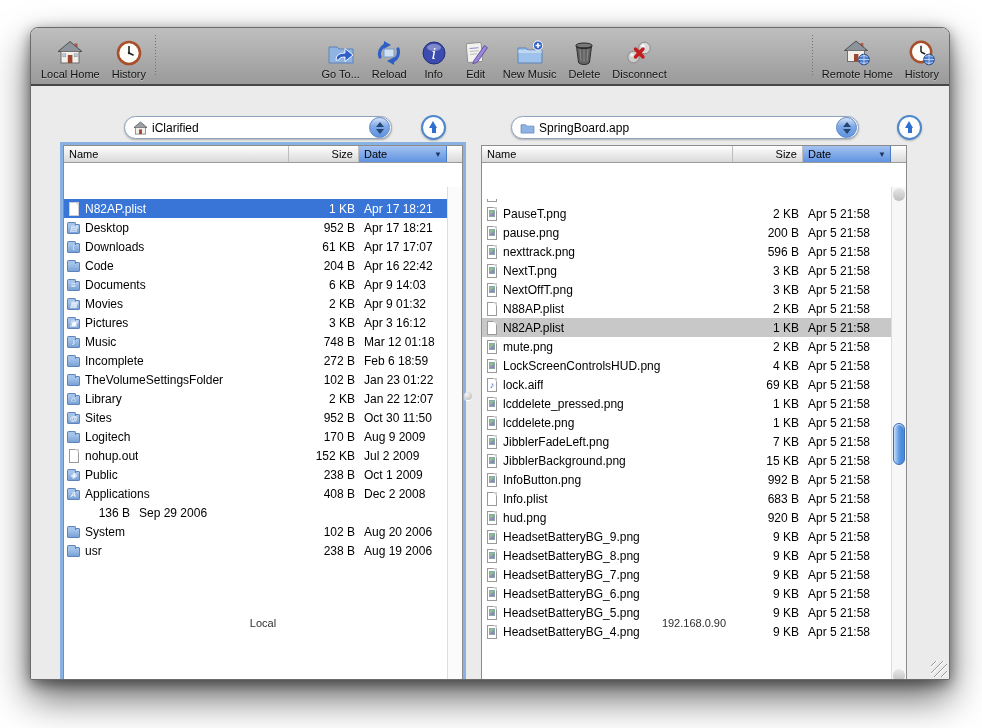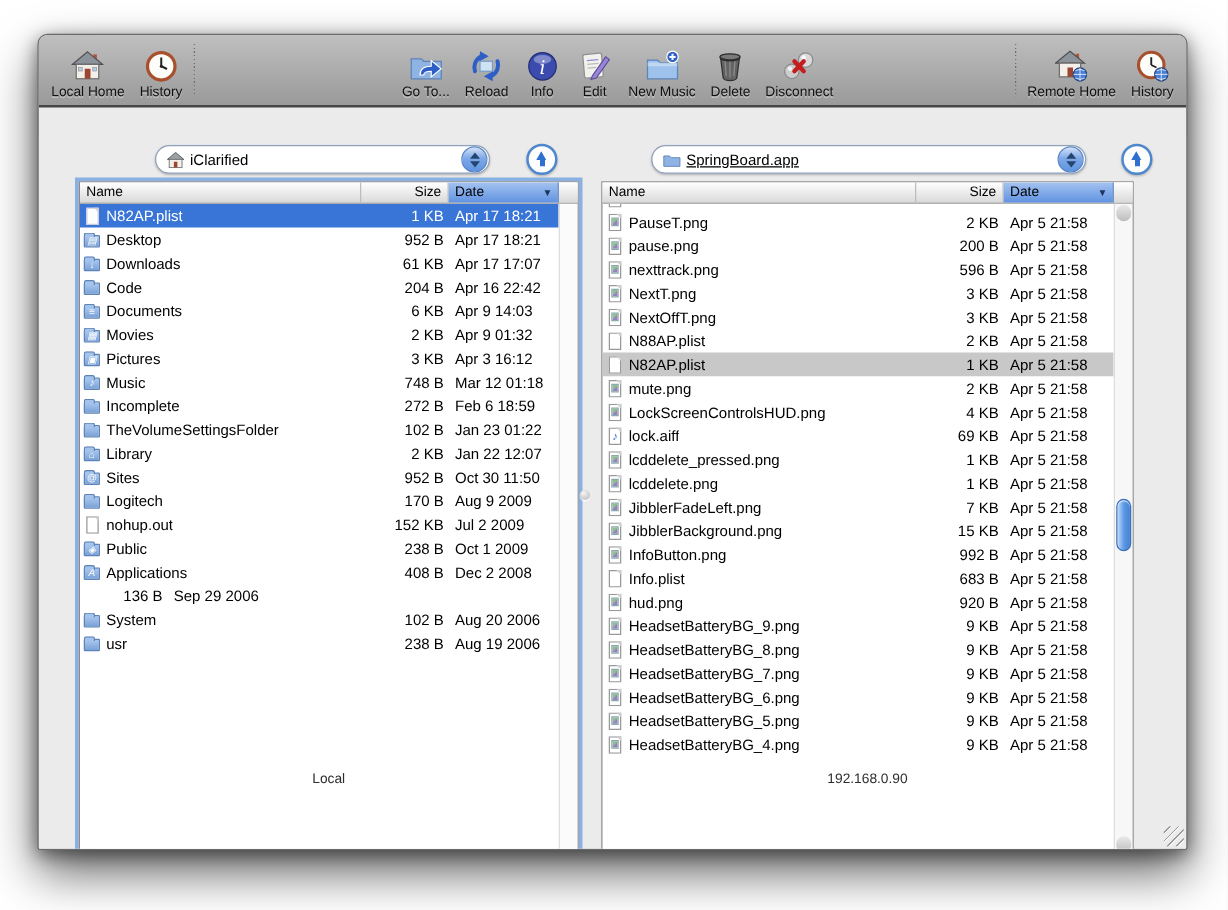--- a/index.html
+++ b/index.html
@@ -60,33 +60,33 @@
     border:2px solid #4d88cf;display:flex;align-items:center;justify-content:center;
     box-shadow:0 1px 2px rgba(0,0,0,.25);}
   .up-arrow{position:relative;width:13px;height:13px;}
   .up-arrow::before{content:"";position:absolute;left:2px;top:0;
     border-left:4.5px solid transparent;border-right:4.5px solid transparent;
     border-bottom:7px solid #2e6fd0;}
   .up-arrow::after{content:"";position:absolute;left:4.5px;top:6px;width:4px;height:6px;background:#2e6fd0;}
 
   
   .browser{position:absolute;top:36px;height:567px;background:#fff;border:1px solid #8c8c8c;
-    display:flex;flex-direction:column;}
+    display:flex;flex-direction:column;gap:24px;}
   .browser.focused{box-shadow:0 0 0 3px rgba(120,168,224,.85);}
   .hdr{display:flex;height:17px;flex:0 0 17px;font-size:11px;color:#000;
     background:linear-gradient(#fff,#d9d9d9);border-bottom:1px solid #9b9b9b;}
   .hc{display:flex;align-items:center;padding:0 5px;border-right:1px solid #bdbdbd;}
   .hc-name{flex:1;}
   .hc-size{width:70px;justify-content:flex-end;}
   .hc-date{width:88px;position:relative;background:linear-gradient(#a3c2f0,#6193e2);
     border-right:1px solid #4a7cc4;}
   .hc-date .sort{position:absolute;right:4px;font-size:8px;color:#1c355e;}
   .hc-corner{width:15px;border-right:none;background:linear-gradient(#fff,#d9d9d9);}
   .lower{flex:1;display:flex;overflow:hidden;}
-  .rcol{flex:1;display:flex;flex-direction:column;overflow:hidden;}
+  .rcol{flex:1;display:flex;flex-direction:column;overflow:hidden;margin-top:12px;}
   .rows{flex:1;overflow:hidden;}
   .row{height:19px;display:flex;align-items:center;font-size:12px;color:#000;}
   .row.clip{margin-top:-14px;}
   .row.sel-a{background:#3875d7;color:#fff;}
   .row.sel-i{background:#c8c8c8;}
   .cell-name{flex:1;display:flex;align-items:center;gap:4px;padding-left:3px;overflow:hidden;white-space:nowrap;}
   .fname{overflow:hidden;text-overflow:ellipsis;}
   .cell-size{width:70px;text-align:right;padding-right:4px;white-space:nowrap;}
   .cell-date{width:88px;padding-left:5px;white-space:nowrap;}
 
@@ -482,21 +482,21 @@
                 <span class="cell-size">238 B</span>
                 <span class="cell-date">Aug 19 2006</span>
               </div>
             </div>
         </div>
         <div class="vscroll" style="background:#fbfbfb;"></div>
       </div>
     </div>
     <div class="status" style="left:32px;width:400px;">Local</div>
 
-    <div class="popup" style="left:490px;width:348px;text-decoration:underline;">
+    <div class="popup" style="left:480px;width:348px;">
       <span class="popup-icon">
         <svg viewBox="0 0 16 13" width="15" height="12">
             <path d="M1 3 h5 l1.5 1.5 H15 V12 H1 Z" fill="#8fb4e4" stroke="#5d83b8" stroke-width="0.8"></path>
           </svg>
       </span>
       <span class="popup-text">SpringBoard.app</span>
       <span class="popup-cap">
           <i class="tri-u"></i>
           <i class="tri-d"></i>
         </span>

